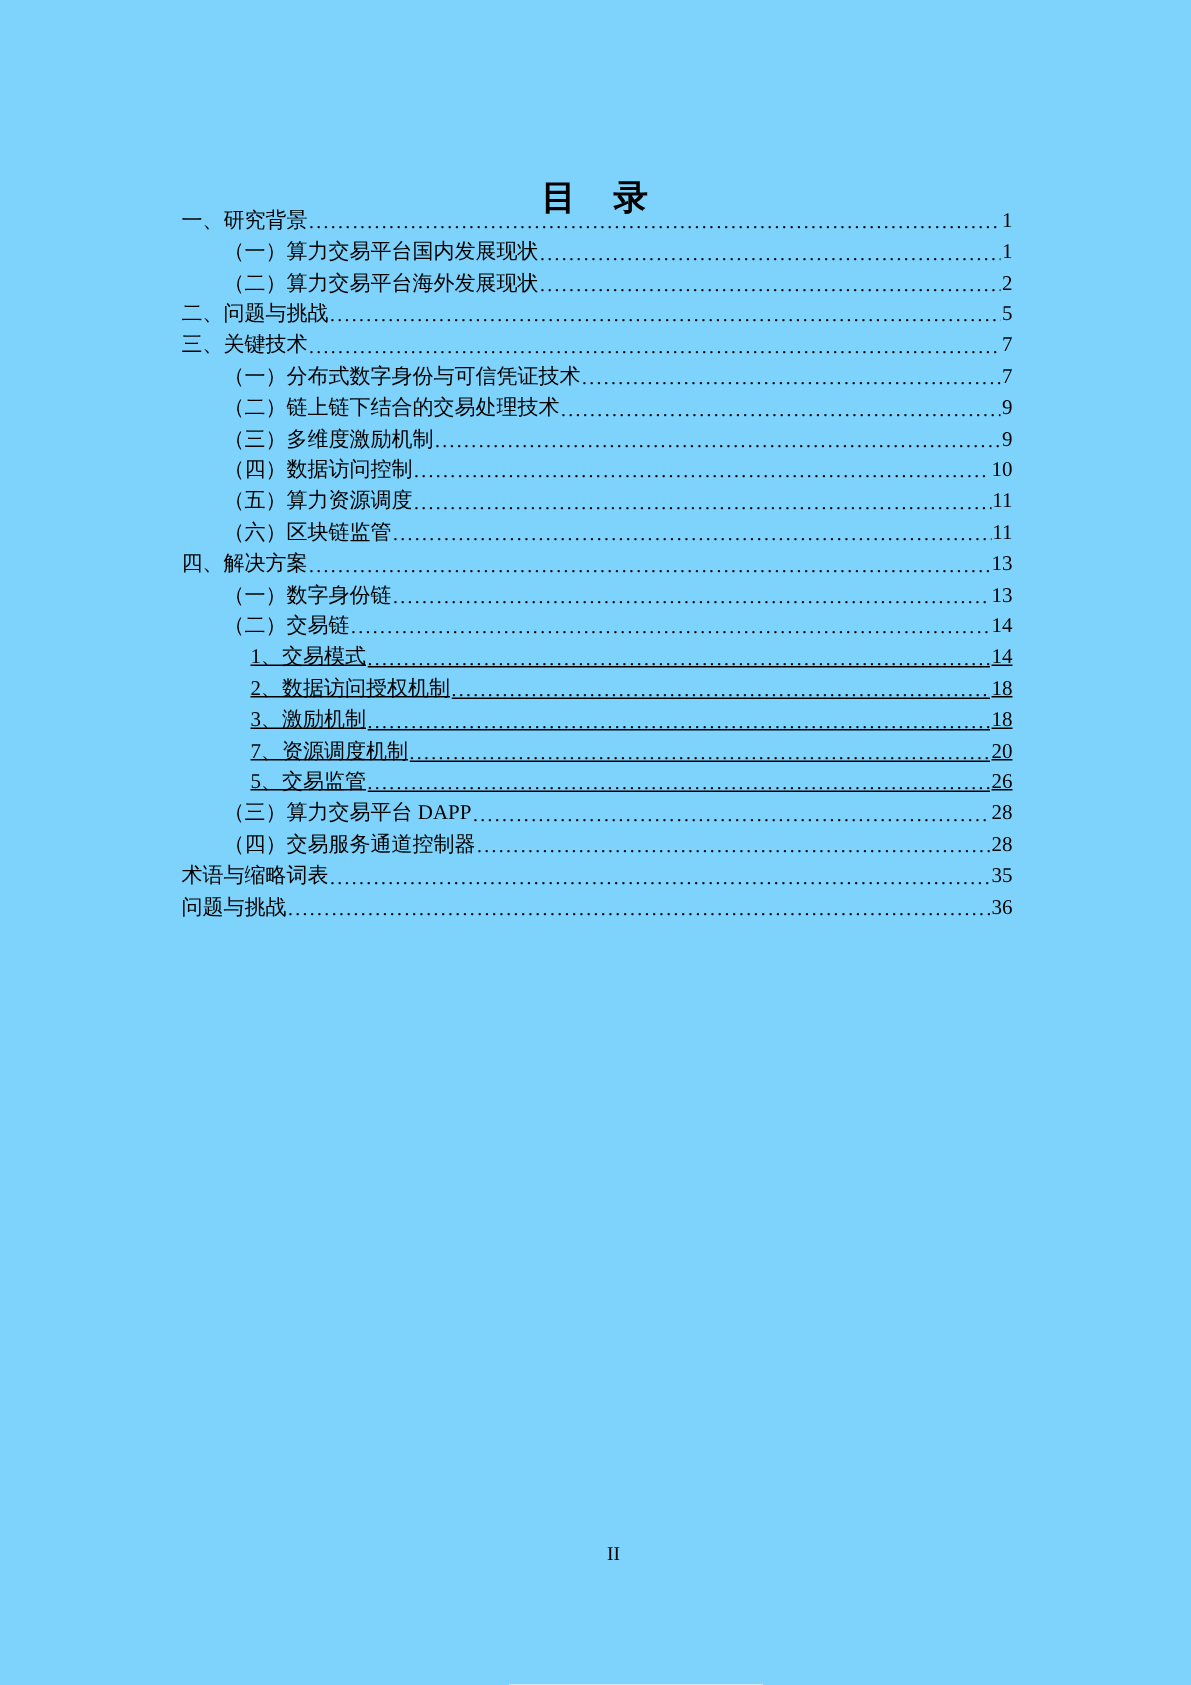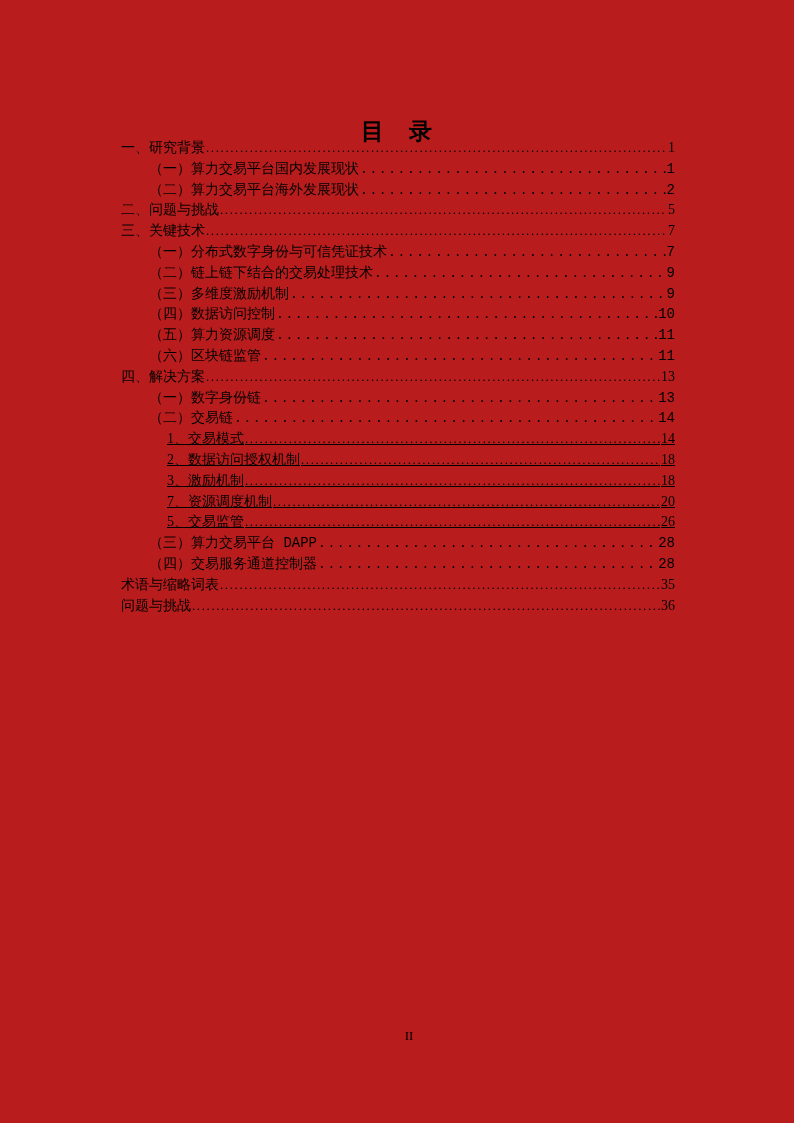--- a/index.html
+++ b/index.html
@@ -1,20 +1,20 @@
 <!DOCTYPE html>
 <html><head>
 <meta charset="utf-8">
 <style>
   html, body { margin: 0; padding: 0; background: #ffffff; }
   .page {
     position: relative;
     width: 794px;
     height: 1123px;
-    background: #b91c1c;
+    background: #7dd3fc;
     font-family: "Liberation Serif", "DejaVu Serif", serif;
     color: #000000;
     overflow: hidden;
   }
   .title {
     position: absolute;
     top: 103px;
     left: 0;
     width: 100%;
     text-align: center;
@@ -30,21 +30,21 @@
     left: 121px;
     width: 554px;
     font-size: 14px;
   }
   .toc-row {
     display: flex;
     align-items: flex-start;
     height: 20.8px;
     line-height: 20.8px;
   }
-  .toc-row.lvl1 { padding-left: 28px; font-family: Liberation Mono, monospace; }
+  .toc-row.lvl1 { padding-left: 28px; }
   .toc-row.lvl2 { padding-left: 46px; text-decoration: underline; }
   .toc-label { white-space: nowrap; }
   .toc-leader {
     flex: 1 1 auto;
     overflow: hidden;
     white-space: nowrap;
     margin: 0 1px;
     min-width: 12px;
   }
   .toc-leader::after {

